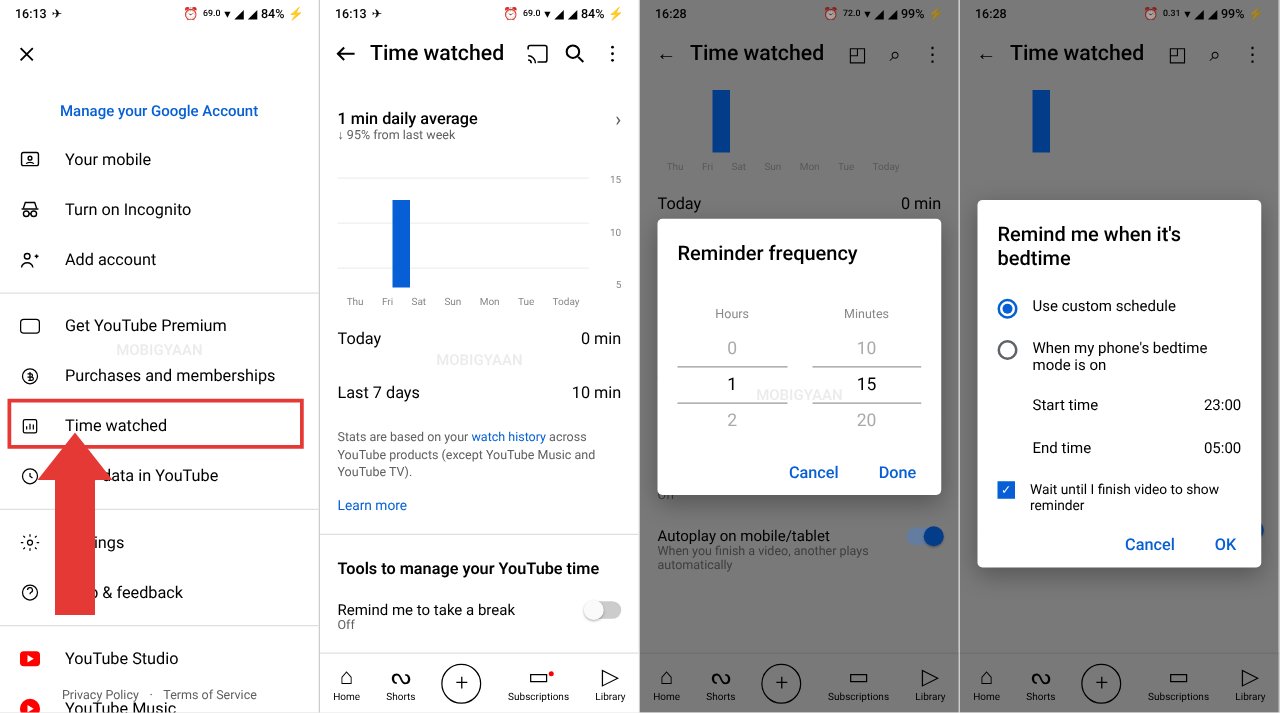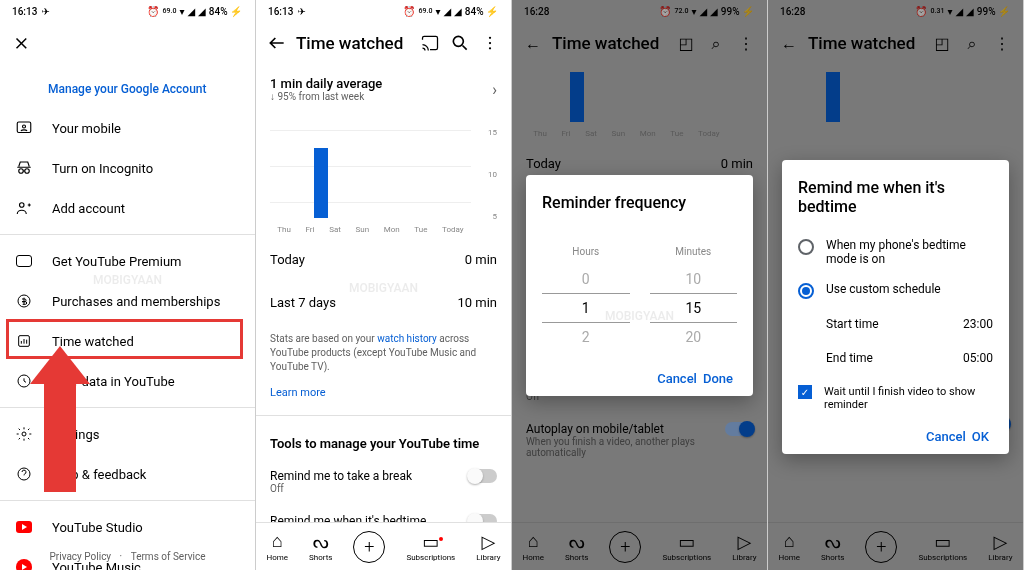--- a/index.html
+++ b/index.html
@@ -17,21 +17,21 @@
 .menu-item { display: flex; align-items: center; padding: 10px 14px; gap: 18px; font-size: 13px; }
 .menu-item .icon { width: 20px; height: 20px; display: flex; align-items: center; justify-content: center; }
 .divider { height: 1px; background: #e0e0e0; margin: 6px 0; }
 .highlight-box { border: 3px solid #e53935; position: absolute; left: 6px; right: 12px; height: 40px; }
 .arrow-up { position: absolute; width: 60px; height: 150px; }
 .arrow-up::before { content: ''; position: absolute; top: 0; left: 50%; transform: translateX(-50%); border-left: 30px solid transparent; border-right: 30px solid transparent; border-bottom: 38px solid #e53935; }
 .arrow-up::after { content: ''; position: absolute; top: 36px; left: 50%; transform: translateX(-50%); width: 32px; height: 110px; background: #e53935; }
 .footer-links { position: absolute; bottom: 8px; width: 100%; text-align: center; font-size: 10px; color: #606060; }
 .footer-links span { padding: 0 3px; }
 .stats-header { padding: 12px 14px; display: flex; align-items: center; }
-.stats-header .info { flex: 1; }
+.stats-header .info { flex: 1; margin-top: 12px; }
 .stats-header .avg { font-size: 13px; font-weight: 500; }
 .stats-header .sub { font-size: 10px; color: #606060; }
 .chevron { color: #606060; }
 .chart { position: relative; height: 120px; margin: 0 14px 4px 14px; }
 .chart-grid { position: absolute; top: 0; right: 26px; left: 0; bottom: 16px; }
 .chart-line { position: absolute; left: 0; right: 0; border-top: 1px solid #eee; height: 1px; }
 .chart-line.l1 { top: 15%; }
 .chart-line.l2 { top: 50%; }
 .chart-line.l3 { top: 85%; }
 .chart-label { position: absolute; right: 0; font-size: 8px; color: #888; transform: translateY(-50%); }
@@ -62,21 +62,21 @@
 .watermark { position: absolute; top: 50%; left: 50%; transform: translate(-50%,-50%); font-size: 12px; color: rgba(0,0,0,.08); font-weight: 600; }
 .content-layer { position: absolute; inset: 0; }
 .dialog-overlay { position: absolute; inset: 0; background: rgba(0,0,0,.35); display: flex; align-items: center; justify-content: center; padding: 14px; }
 .dialog { background: #fff; border-radius: 4px; width: 100%; padding: 18px 16px 10px; box-shadow: 0 6px 20px rgba(0,0,0,.3); }
 .dialog-title { font-size: 16px; font-weight: 500; margin-bottom: 14px; }
 .picker-row { display: flex; gap: 20px; justify-content: center; margin: 8px 0 18px; }
 .picker-col { flex: 1; text-align: center; }
 .picker-head { font-size: 10px; color: #888; margin-bottom: 8px; margin-top: 20px; }
 .picker-val { font-size: 14px; color: #aaa; padding: 6px 0; }
 .picker-val.active { color: #000; border-top: 1px solid #999; border-bottom: 1px solid #999; }
-.dialog-actions { display: flex; justify-content: flex-end; gap: 6px; padding: 8px 4px 0; align-items: flex-end; }
+.dialog-actions { display: flex; justify-content: flex-end; gap: 32px; padding: 8px 4px 0; align-items: flex-end; }
 .dialog-actions span { color: #065fd4; font-size: 13px; font-weight: 500; }
 .radio-row { display: flex; align-items: flex-start; gap: 12px; padding: 8px 0; font-size: 12px; }
 .radio { width: 16px; height: 16px; border: 2px solid #5f6368; border-radius: 50%; flex-shrink: 0; margin-top: 1px; }
 .radio.on { border-color: #065fd4; }
 .radio.on::after { content: ''; display: block; width: 8px; height: 8px; background: #065fd4; border-radius: 50%; margin: 2px; }
 .time-row { display: flex; justify-content: space-between; padding: 10px 0 10px 28px; font-size: 12px; }
 .chk-row { display: flex; align-items: flex-start; gap: 12px; padding: 10px 0; font-size: 11px; }
 .chk { width: 14px; height: 14px; background: #065fd4; flex-shrink: 0; display: flex; align-items: center; justify-content: center; color: #fff; font-size: 10px; }
 .yt-red { width: 16px; height: 12px; background: #f00; border-radius: 3px; display: flex; align-items: center; justify-content: center; }
 .yt-red::after { content: ''; border-left: 5px solid #fff; border-top: 3px solid transparent; border-bottom: 3px solid transparent; }
@@ -518,26 +518,26 @@
     <div class="nav-item">
           <span class="nav-icon">▷</span>
           <span>Library</span>
         </div>
   </div>
 </div>
 <div class="dialog-overlay" style="align-items:flex-start;padding-top:160px">
   <div class="dialog">
     <div class="dialog-title">Remind me when it's bedtime</div>
     <div class="radio-row">
+          <span class="radio on"></span>
+          <span>Use custom schedule</span>
+        </div>
+    <div class="radio-row">
           <span class="radio"></span>
           <span>When my phone's bedtime mode is on</span>
-        </div>
-    <div class="radio-row">
-          <span class="radio on"></span>
-          <span>Use custom schedule</span>
         </div>
     <div class="time-row">
           <span>Start time</span>
           <span>23:00</span>
         </div>
     <div class="time-row">
           <span>End time</span>
           <span>05:00</span>
         </div>
     <div class="chk-row">

